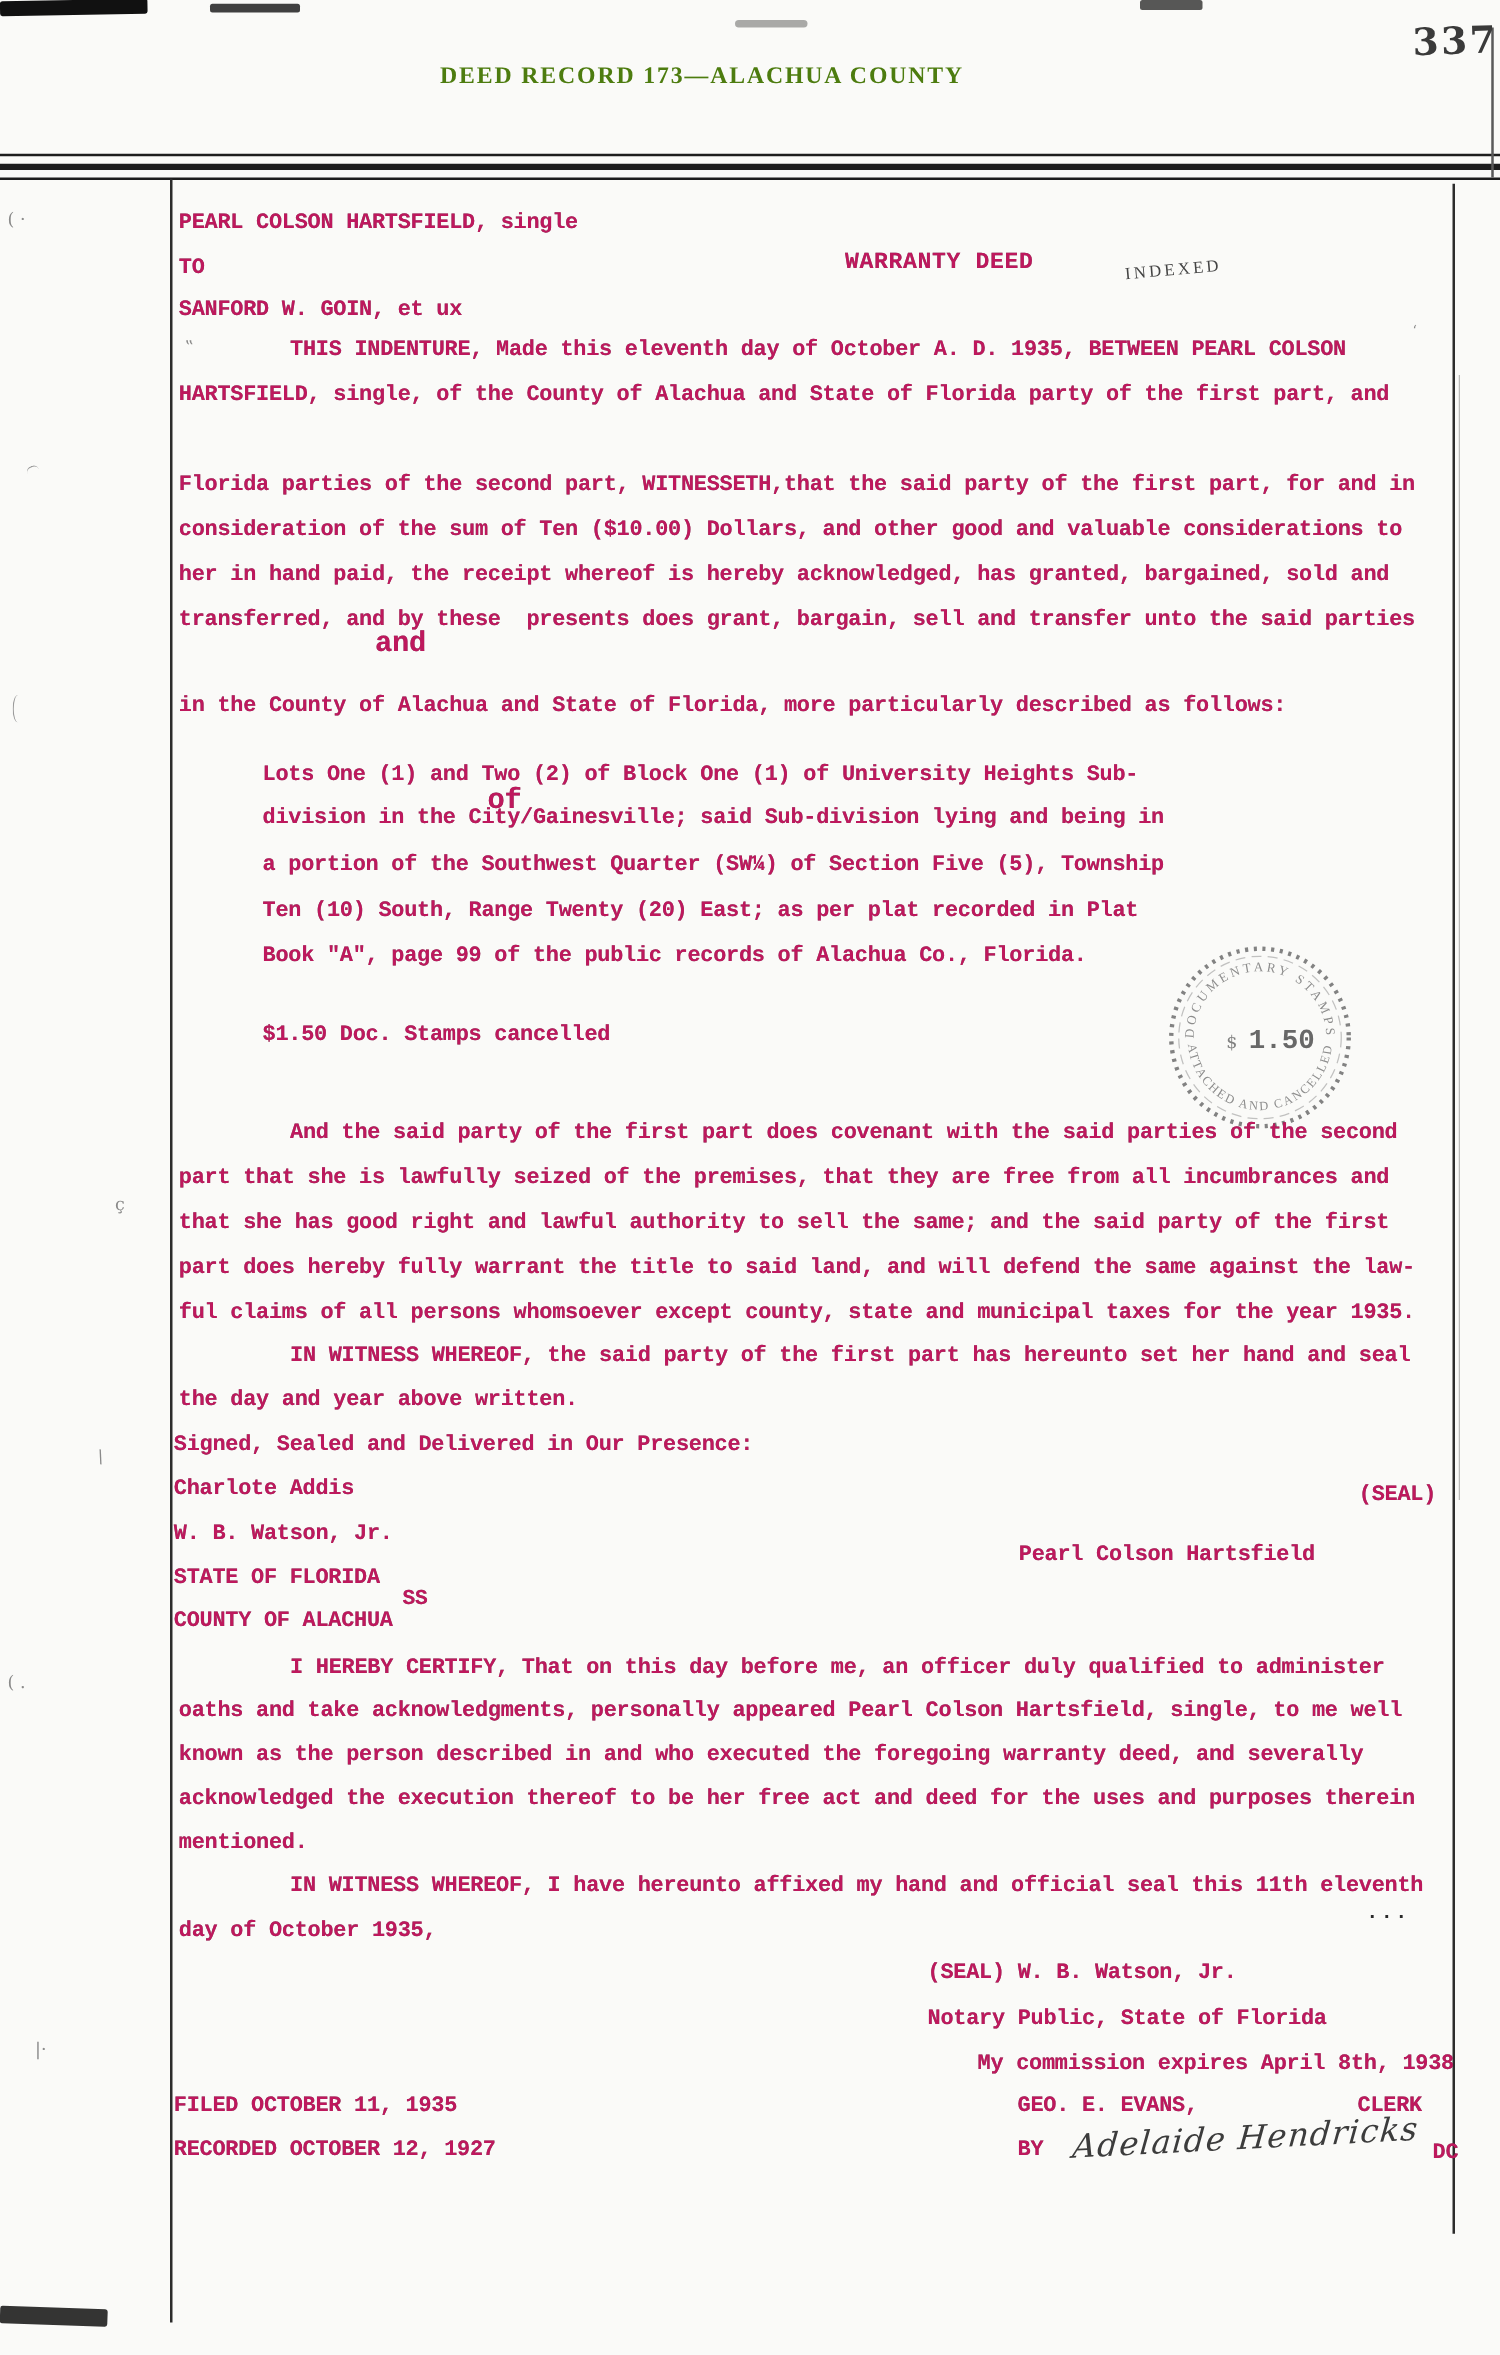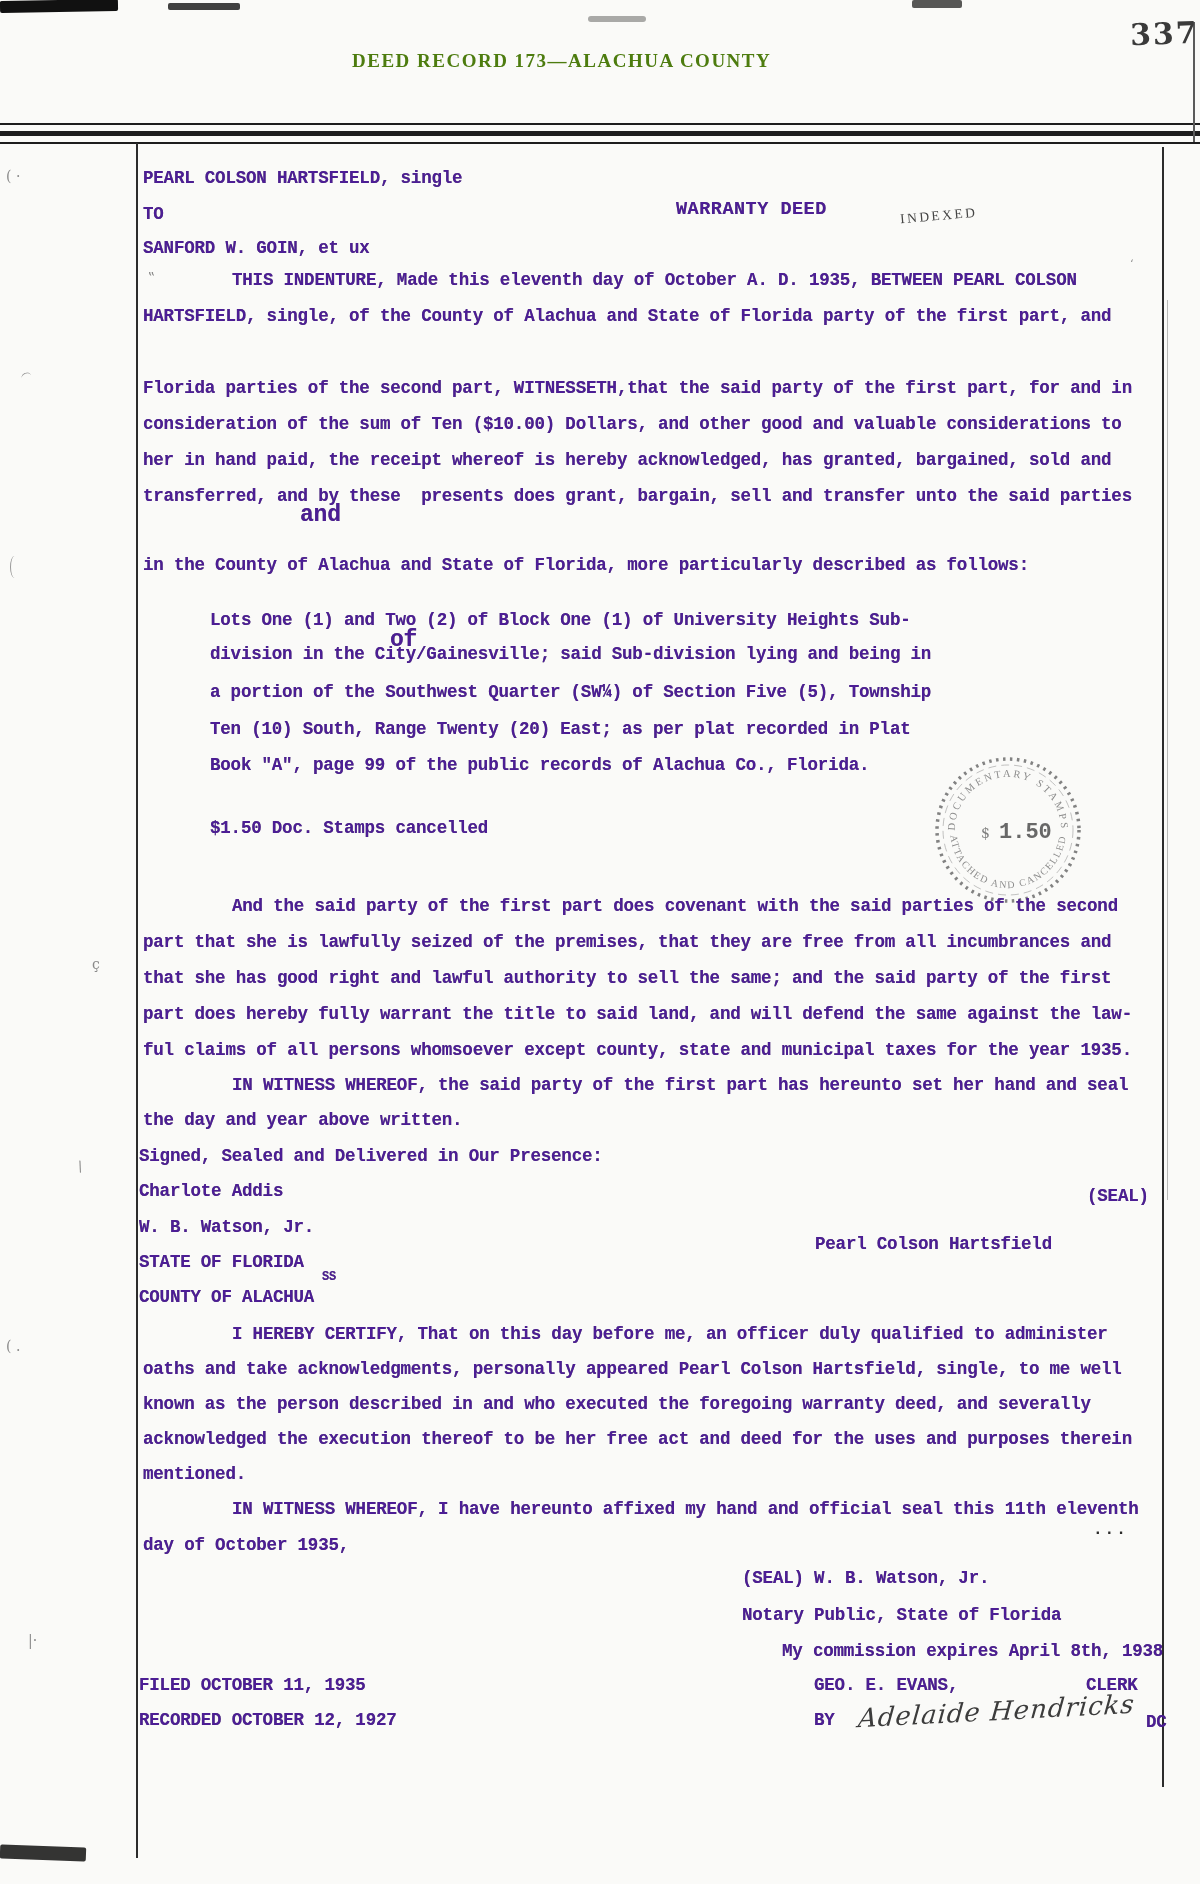--- a/index.html
+++ b/index.html
@@ -1,20 +1,20 @@
 <!DOCTYPE html>
 <html><head>
 <meta charset="utf-8">
 <style>
   html,body{margin:0;padding:0;background:#e8e8e6;}
   #page{position:relative;width:1200px;height:1884px;background:#fafaf8;overflow:hidden;
         font-family:"Liberation Mono","DejaVu Sans Mono",monospace;color:#1e1e1e;}
   
   .tl{position:absolute;white-space:pre;font:bold 17.5px/1 "Liberation Mono","DejaVu Sans Mono",monospace;
-      color:#4c1d95;letter-spacing:-0.2px;text-shadow:0 0 .5px rgba(20,20,20,.55);}
+      color:#be185d;letter-spacing:-0.2px;text-shadow:0 0 .5px rgba(20,20,20,.55);}
   .small-inter{font-size:23px;}
   #header-title{position:absolute;left:352px;top:50px;font:bold 19px "Liberation Serif",serif;
       letter-spacing:1.5px;color:#4d7c0f;}
   #page-number{position:absolute;left:1130px;top:16px;font:bold 30px "DejaVu Serif",serif;
       color:#3a3a3a;transform:rotate(-2deg);letter-spacing:2px;}
   
   .hrule{position:absolute;left:0;width:1200px;background:#1d1d1d;}
   .vrule{position:absolute;background:#2c2c2c;}
   
   #indexed-stamp{position:absolute;left:900px;top:208px;font:13.5px "Liberation Serif",serif;
@@ -110,21 +110,21 @@
   <div class="tl" style="left:232px;top:1077px;">IN WITNESS WHEREOF, the said party of the first part has hereunto set her hand and seal</div>
   <div class="tl" style="left:143px;top:1112px;">the day and year above written.</div>
 
   <div class="tl" style="left:139px;top:1148px;">Signed, Sealed and Delivered in Our Presence:</div>
   <div class="tl" style="left:139px;top:1183px;">Charlote Addis</div>
   <div class="tl" style="left:815px;top:1236px;">Pearl Colson Hartsfield</div>
   <div class="tl" style="left:1087px;top:1188px;">(SEAL)</div>
   <div class="tl" style="left:139px;top:1219px;">W. B. Watson, Jr.</div>
 
   <div class="tl" style="left:139px;top:1254px;">STATE OF FLORIDA</div>
-  <div class="tl" style="left:322px;top:1271px;font-size:12px;">SS</div>
+  <div class="tl" style="left:322px;top:1271px;font-size:17px;">SS</div>
   <div class="tl" style="left:139px;top:1289px;">COUNTY OF ALACHUA</div>
 
   <div class="tl" style="left:232px;top:1326px;">I HEREBY CERTIFY, That on this day before me, an officer duly qualified to administer</div>
   <div class="tl" style="left:143px;top:1361px;">oaths and take acknowledgments, personally appeared Pearl Colson Hartsfield, single, to me well</div>
   <div class="tl" style="left:143px;top:1396px;">known as the person described in and who executed the foregoing warranty deed, and severally</div>
   <div class="tl" style="left:143px;top:1431px;">acknowledged the execution thereof to be her free act and deed for the uses and purposes therein</div>
   <div class="tl" style="left:143px;top:1466px;">mentioned.</div>
   <div class="tl" style="left:232px;top:1501px;">IN WITNESS WHEREOF, I have hereunto affixed my hand and official seal this 11th eleventh</div>
   <div id="notary-dots">...</div>
   <div class="tl" style="left:143px;top:1537px;">day of October 1935,</div>

